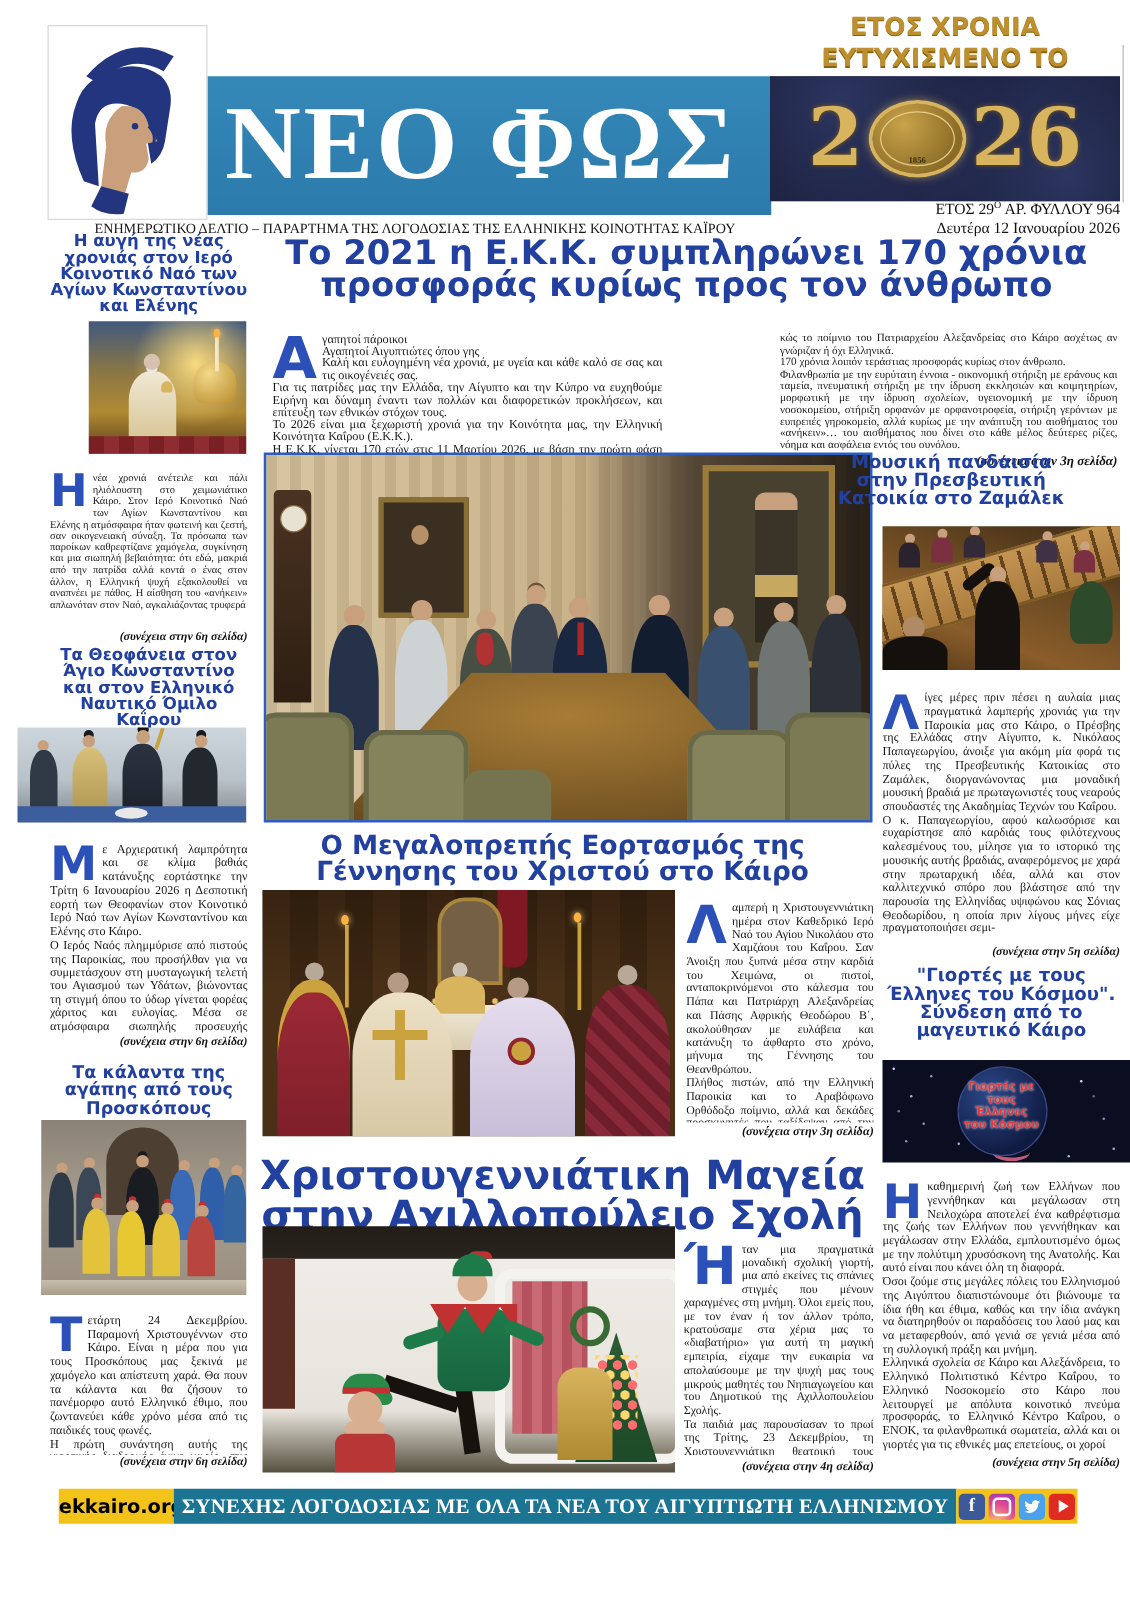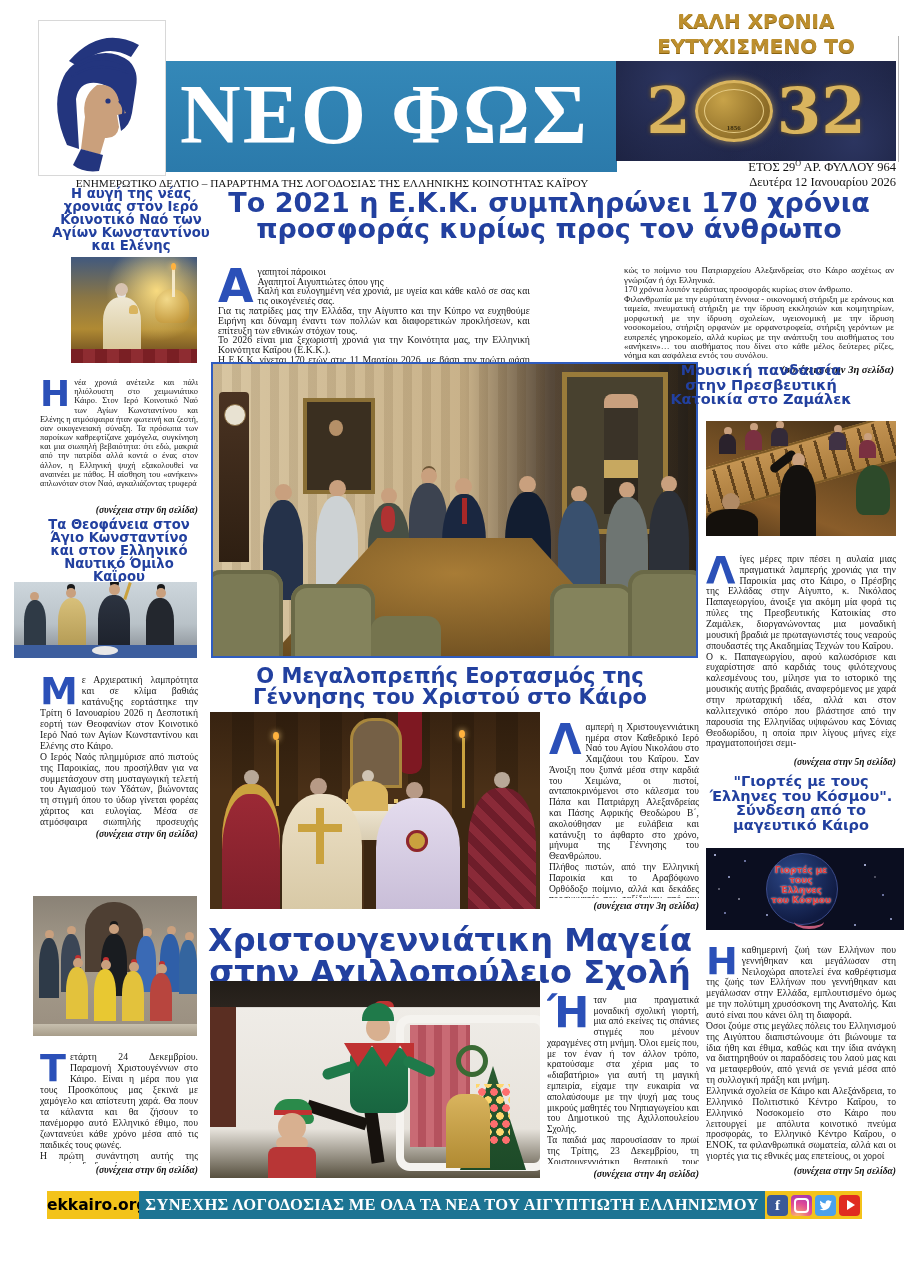--- a/index.html
+++ b/index.html
@@ -36,21 +36,21 @@
   #dateline{left:610px;top:175px;width:286px;text-align:right;font-size:12.5px;color:#131313;}
 
   
   #mainh{left:196px;top:190px;width:706px;font-size:27px;line-height:.98;}
   #leadc1{left:218px;top:257px;width:312px;font-size:9.8px;line-height:1.0;}
   #leadc1 .dcap{font-size:46px;}
   #leadc2{left:624px;top:257px;width:270px;font-size:8.9px;line-height:1.06;}
   #leadcont{display:block;margin-top:3px;font-size:10.5px;}
 
   
-  #l1h{left:52px;top:188px;width:158px;font-size:13.2px;line-height:.98;}
+  #l1h{left:40px;top:188px;width:158px;font-size:13.2px;line-height:.98;}
   #l1p{left:71px;top:257px;width:126px;height:106px;}
   #l1b{left:40px;top:369px;width:158px;height:135px;font-size:8.4px;line-height:1.09;}
   #l1b .dcap{font-size:36px;}
   #l1c{left:40px;top:505px;width:158px;font-size:9.5px;}
   #l2h{left:40px;top:519px;width:158px;font-size:13.2px;line-height:.98;}
   #l2p{left:14px;top:582px;width:183px;height:76px;}
   #l2b{left:40px;top:664px;width:158px;height:164px;font-size:9.7px;line-height:1.13;}
   #l2b .dcap{font-size:38px;}
   #l2c{left:40px;top:829px;width:158px;font-size:9.5px;}
   #l3h{left:40px;top:851px;width:158px;font-size:14px;line-height:1.02;}
@@ -132,28 +132,28 @@
       <path fill="#caa07c" d="M58 64 Q76 62 80 80 L87 92 L78 94 L80 106 Q78 118 66 117 L61 134 L42 128 L46 96 Q42 76 58 64 Z"></path>
       <circle cx="69" cy="80" r="2.6" fill="#23357e"></circle>
       <path fill="none" stroke="#23357e" stroke-width="2.4" d="M80 80 Q86 86 84 94"></path>
       <path fill="#23357e" d="M42 128 L64 134 L60 150 Q44 152 34 144 Z"></path>
       <path fill="none" stroke="#23357e" stroke-width="2" d="M36 48 Q58 30 86 44 M33 56 Q56 38 90 52"></path>
     </svg>
   </div>
   <div class="abs" id="title">ΝΕΟ ΦΩΣ</div>
   <div class="abs" id="subtitle">ΕΝΗΜΕΡΩΤΙΚΟ ΔΕΛΤΙΟ – ΠΑΡΑΡΤΗΜΑ ΤΗΣ ΛΟΓΟΔΟΣΙΑΣ ΤΗΣ ΕΛΛΗΝΙΚΗΣ ΚΟΙΝΟΤΗΤΑΣ ΚΑΪΡΟΥ</div>
 
-  <div class="abs sans" id="greet1">ΚΑΛΗ ΧΡΟΝΙΑ</div>
+  <div class="abs sans" id="greet1">ΕΤΟΣ ΧΡΟΝΙΑ</div>
   <div class="abs sans" id="greet2">ΕΥΤΥΧΙΣΜΕΝΟ ΤΟ</div>
   <div class="abs" id="yearbox">
     <span class="yr">2</span>
     <span id="medal">
       <span id="sealyr">1856</span>
     </span>
-    <span class="yr">32</span>
+    <span class="yr">26</span>
   </div>
   <div class="abs" id="vline"></div>
   <div class="abs" id="issueline">
     <span>ΕΤΟΣ 29</span><span class="sup">Ο</span><span> ΑΡ. ΦΥΛΛΟΥ 964</span>
   </div>
   <div class="abs" id="dateline">Δευτέρα 12 Ιανουαρίου 2026</div>
 
   <div class="abs hd" id="mainh">Το 2021 η Ε.Κ.Κ. συμπληρώνει 170 χρόνια προσφοράς κυρίως προς τον άνθρωπο</div>
   <div class="abs body-txt" id="leadc1">
     <span class="dcap">Α</span><span>γαπητοί πάροικοι
@@ -198,20 +198,21 @@
     <span class="person" style="left:132px;top:16px;width:28px;height:50px;background:#23272e;"></span>
     <span style="left:0;bottom:0;width:100%;height:13px;background:#3d5e9e;"></span>
     <span style="left:78px;bottom:3px;width:26px;height:9px;border-radius:50%;background:#e8e8e8;"></span>
   </div>
   <div class="abs body-txt" id="l2b">
     <span class="dcap">Μ</span><span>ε Αρχιερατική λαμπρότητα και σε κλίμα βαθιάς κατάνυξης εορτάστηκε την Τρίτη 6 Ιανουαρίου 2026 η Δεσποτική εορτή των Θεοφανίων στον Κοινοτικό Ιερό Ναό των Αγίων Κωνσταντίνου και Ελένης στο Κάιρο.
 Ο Ιερός Ναός πλημμύρισε από πιστούς της Παροικίας, που προσήλθαν για να συμμετάσχουν στη μυσταγωγική τελετή του Αγιασμού των Υδάτων, βιώνοντας τη στιγμή όπου το ύδωρ γίνεται φορέας χάριτος και ευλογίας. Μέσα σε ατμόσφαιρα σιωπηλής προσευχής αντήχησε το Απολυτίκιο της Εορτής, μεταφέροντας το μήνυμα της Βαπτίσεως του Κυρίου και του φω-</span>
   </div>
   <div class="abs cont" id="l2c">(συνέχεια στην 6η σελίδα)</div>
 
+  <div class="abs hd" id="l3h">Τα κάλαντα της αγάπης από τους Προσκόπους</div>
   <div class="ph" id="l3p">
     <span style="left:52px;top:6px;width:58px;height:70px;border-radius:28px 28px 0 0;background:#4e3f33;"></span>
     <span class="head" style="left:12px;top:34px;width:9px;height:9px;"></span>
     <span class="person" style="left:6px;top:42px;width:20px;height:60px;background:#2e3a48;"></span>
     <span class="head" style="left:34px;top:30px;width:9px;height:9px;"></span>
     <span class="person" style="left:28px;top:38px;width:20px;height:58px;background:#3b4656;"></span>
     <span class="head" style="left:76px;top:28px;width:10px;height:10px;box-shadow:0 -4px 0 -1px #191919;"></span>
     <span class="person" style="left:68px;top:38px;width:26px;height:62px;background:#191c20;"></span>
     <span class="head" style="left:110px;top:32px;width:9px;height:9px;"></span>
     <span class="person" style="left:103px;top:40px;width:20px;height:56px;background:#3a6ab5;"></span>

